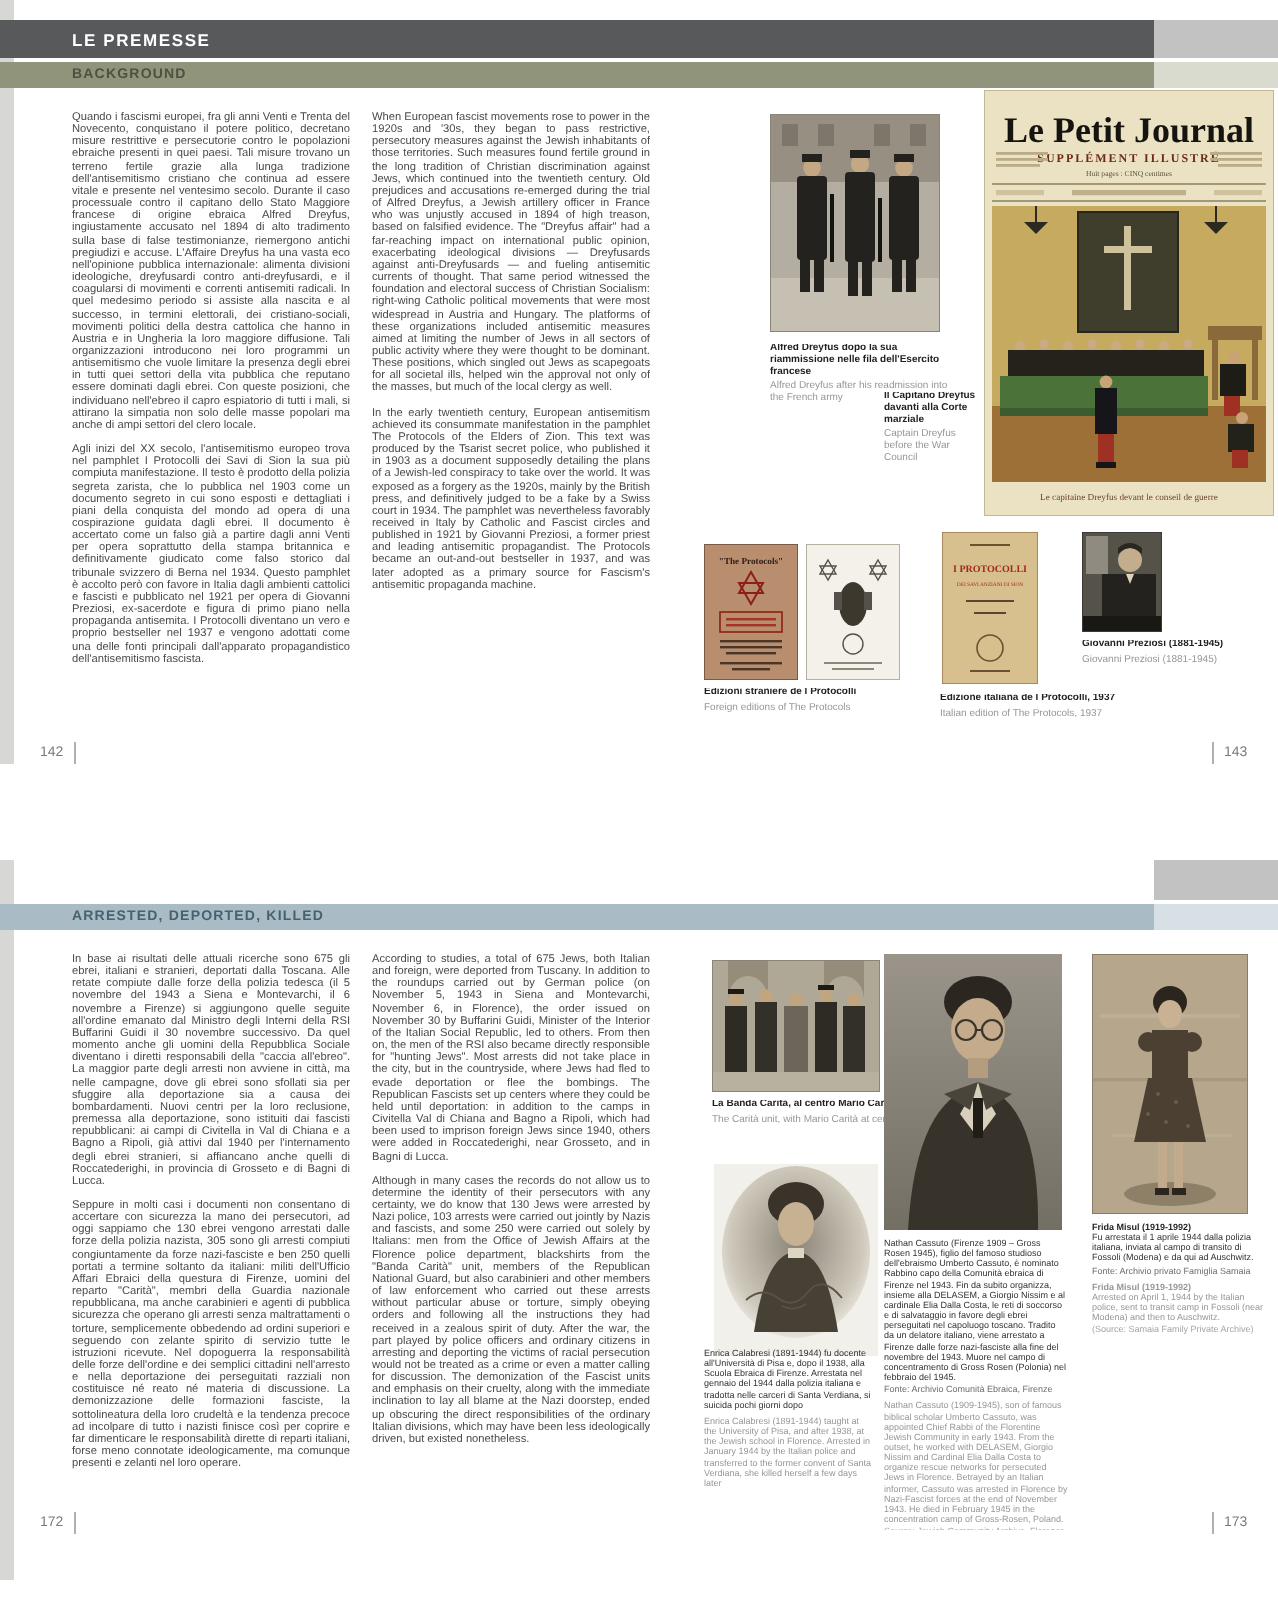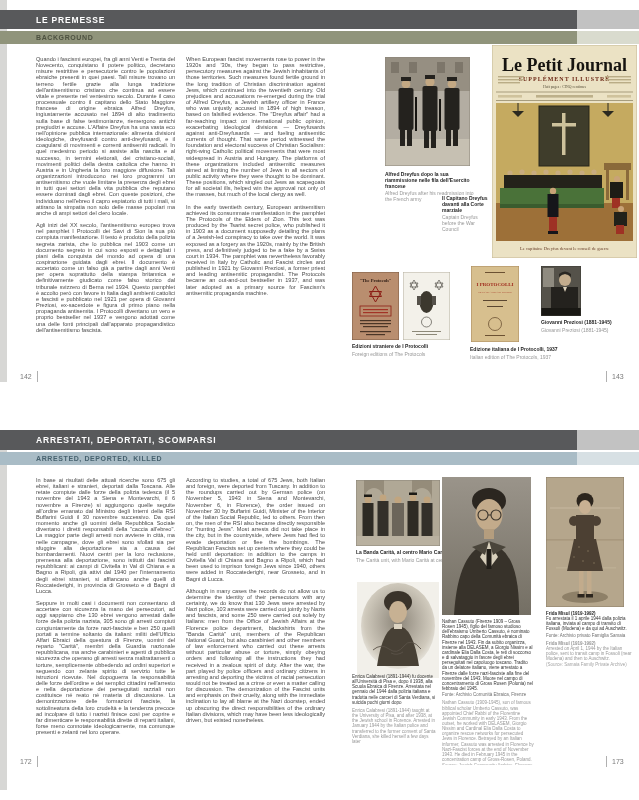--- a/index.html
+++ b/index.html
@@ -232,23 +232,20 @@
     <span>142</span>
       <span class="bar"></span>
   </div>
   <div class="abs pagenum" style="left:606px;top:371px;">
     <span class="bar"></span>
       <span>143</span>
   </div>
 
   <div class="abs edge-strip" style="left:0;top:430px;width:7px;height:360px;"></div>
 
-  <div class="abs band band-dark" style="left:0;top:430px;width:577px;height:20px;">
-    <span class="band-title">ARRESTATI, DEPORTATI, SCOMPARSI</span>
-  </div>
   <div class="abs band-ext-dark" style="left:577px;top:430px;width:62px;height:20px;"></div>
   <div class="abs band band-blue" style="left:0;top:452px;width:577px;height:13px;">
     <span class="band-sub-blue">ARRESTED, DEPORTED, KILLED</span>
   </div>
   <div class="abs band-ext-blue" style="left:577px;top:452px;width:62px;height:13px;"></div>
 
   <div class="abs bodycol" style="left:36px;top:477px;width:139px;height:278px;">
     <p>In base ai risultati delle attuali ricerche sono 675 gli ebrei, italiani e stranieri, deportati dalla Toscana. Alle retate compiute dalle forze della polizia tedesca (il 5 novembre del 1943 a Siena e Montevarchi, il 6 novembre a Firenze) si aggiungono quelle seguite all'ordine emanato dal Ministro degli Interni della RSI Buffarini Guidi il 30 novembre successivo. Da quel momento anche gli uomini della Repubblica Sociale diventano i diretti responsabili della "caccia all'ebreo". La maggior parte degli arresti non avviene in città, ma nelle campagne, dove gli ebrei sono sfollati sia per sfuggire alla deportazione sia a causa dei bombardamenti. Nuovi centri per la loro reclusione, premessa alla deportazione, sono istituiti dai fascisti repubblicani: ai campi di Civitella in Val di Chiana e a Bagno a Ripoli, già attivi dal 1940 per l'internamento degli ebrei stranieri, si affiancano anche quelli di Roccatederighi, in provincia di Grosseto e di Bagni di Lucca.</p>
     <p>Seppure in molti casi i documenti non consentano di accertare con sicurezza la mano dei persecutori, ad oggi sappiamo che 130 ebrei vengono arrestati dalle forze della polizia nazista, 305 sono gli arresti compiuti congiuntamente da forze nazi-fasciste e ben 250 quelli portati a termine soltanto da italiani: militi dell'Ufficio Affari Ebraici della questura di Firenze, uomini del reparto "Carità", membri della Guardia nazionale repubblicana, ma anche carabinieri e agenti di pubblica sicurezza che operano gli arresti senza maltrattamenti o torture, semplicemente obbedendo ad ordini superiori e seguendo con zelante spirito di servizio tutte le istruzioni ricevute. Nel dopoguerra la responsabilità delle forze dell'ordine e dei semplici cittadini nell'arresto e nella deportazione dei perseguitati razziali non costituisce né reato né materia di discussione. La demonizzazione delle formazioni fasciste, la sottolineatura della loro crudeltà e la tendenza precoce ad incolpare di tutto i nazisti finisce così per coprire e far dimenticare le responsabilità dirette di reparti italiani, forse meno connotate ideologicamente, ma comunque presenti e zelanti nel loro operare.</p>
   </div>

